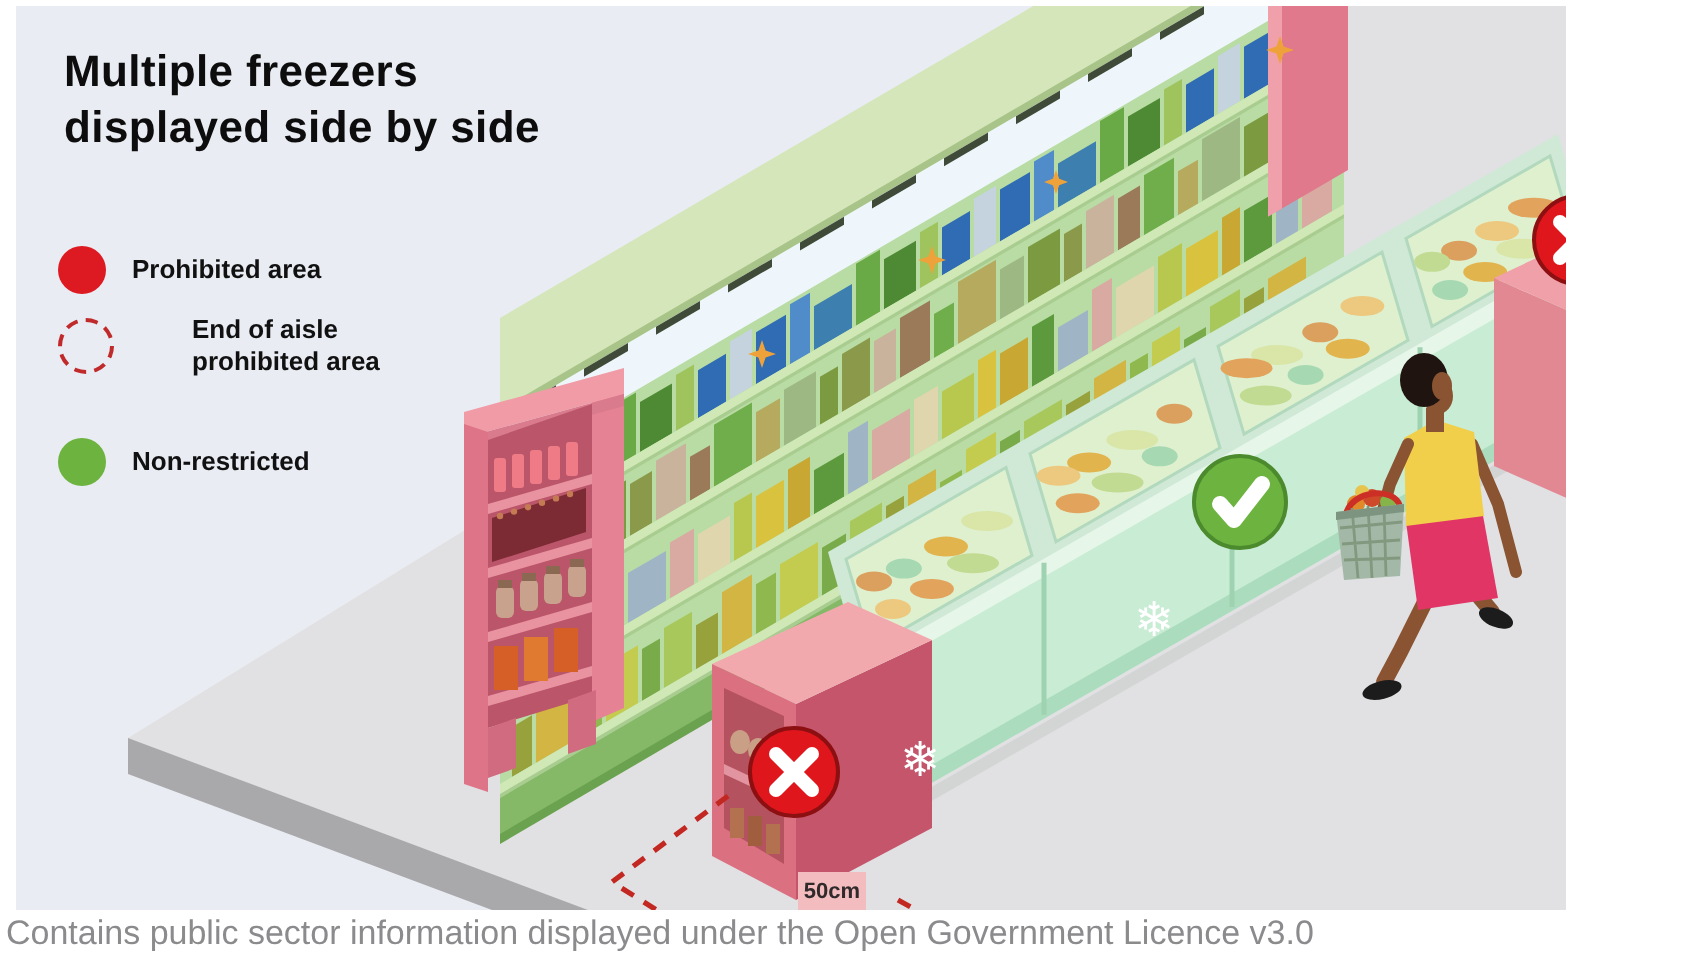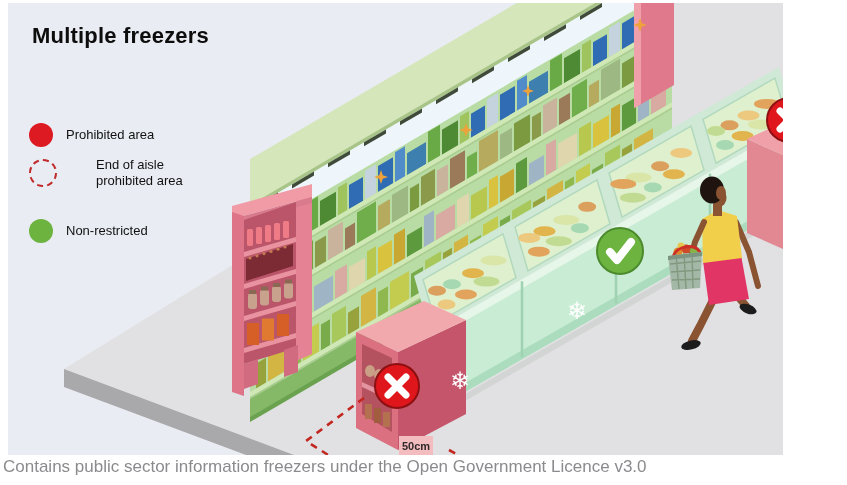--- a/index.html
+++ b/index.html
@@ -7,21 +7,21 @@
          font-family:"Liberation Sans", sans-serif;}
   .scene-svg{position:absolute;left:0;top:0;}
   .page-title{position:absolute;left:32px;top:22px;font-size:22px;line-height:28px;
               font-weight:bold;color:#0d0d0d;letter-spacing:.2px;}
   .legend{position:absolute;left:29px;top:121px;width:230px;}
   .legend-row{position:absolute;display:flex;align-items:center;}
   .legend-row .swatch{width:24px;height:24px;border-radius:50%;flex:0 0 24px;}
   .swatch-red{background:#dd1a21;}
   .swatch-green{background:#6db33f;}
   .swatch-dashed{background:transparent;border:2px dashed #c02a2a;width:20px;height:20px;flex-basis:20px;}
-  .legend-label{margin-left:13px;font-size:13px;line-height:16px;font-weight:normal;color:#111;}
+  .legend-label{margin-left:13px;font-size:13px;line-height:16px;font-weight:bold;color:#111;}
   .marker{position:absolute;border-radius:50%;display:flex;align-items:center;justify-content:center;box-sizing:border-box;}
   .marker-x{width:46px;height:46px;background:#e0161d;border:2px solid #8c0f12;}
   .marker-check{width:48px;height:48px;background:#6db33f;border:2px solid #4c8b2d;}
   .distance-tag{position:absolute;width:34px;height:19px;background:#f3bcbe;color:#302a2a;
                 font-size:11px;font-weight:bold;display:flex;align-items:center;justify-content:center;}
   .snowflake{position:absolute;color:#ffffff;font-size:24px;line-height:24px;}
   .footer-text{position:absolute;left:3px;top:457px;font-size:17px;color:#8b8b8e;}
 </style>
 </head>
 <body>
@@ -331,20 +331,21 @@
         <path d="M364,398 L306,441 L333,458"></path>
         <path d="M449,450 L469,461"></path>
         <path d="M828,179 L846,195"></path>
         <path d="M794,241 L846,264"></path>
       </g>
     </g>
   </svg>
 
   <div class="page-title">
     <div>Multiple freezers</div>
+    <div>displayed side by side</div>
   </div>
 
   <div class="legend">
     <div class="legend-row" style="left:0;top:2px;">
       <span class="swatch swatch-red"></span>
       <span class="legend-label">Prohibited area</span>
     </div>
     <div class="legend-row" style="left:0;top:36px;gap:26px;">
       <span class="swatch swatch-dashed"></span>
       <span class="legend-label">
@@ -373,14 +374,14 @@
       <polyline points="-10,1 -3,9 11,-9" stroke="#fff" stroke-width="8" fill="none" stroke-linecap="round" stroke-linejoin="round"></polyline>
     </svg>
   </div>
 
   <span class="snowflake" style="left:450px;top:369px;">❄</span>
   <span class="snowflake" style="left:567px;top:299px;">❄</span>
 
   <div class="distance-tag" style="left:399px;top:436px;">50cm</div>
   <div class="distance-tag" style="left:804px;top:211px;">50cm</div>
 
-  <div class="footer-text">Contains public sector information freezers under the Open Government Licence v3.0</div>
+  <div class="footer-text">Contains public sector information displayed under the Open Government Licence v3.0</div>
 </div>
 
 </body></html>

